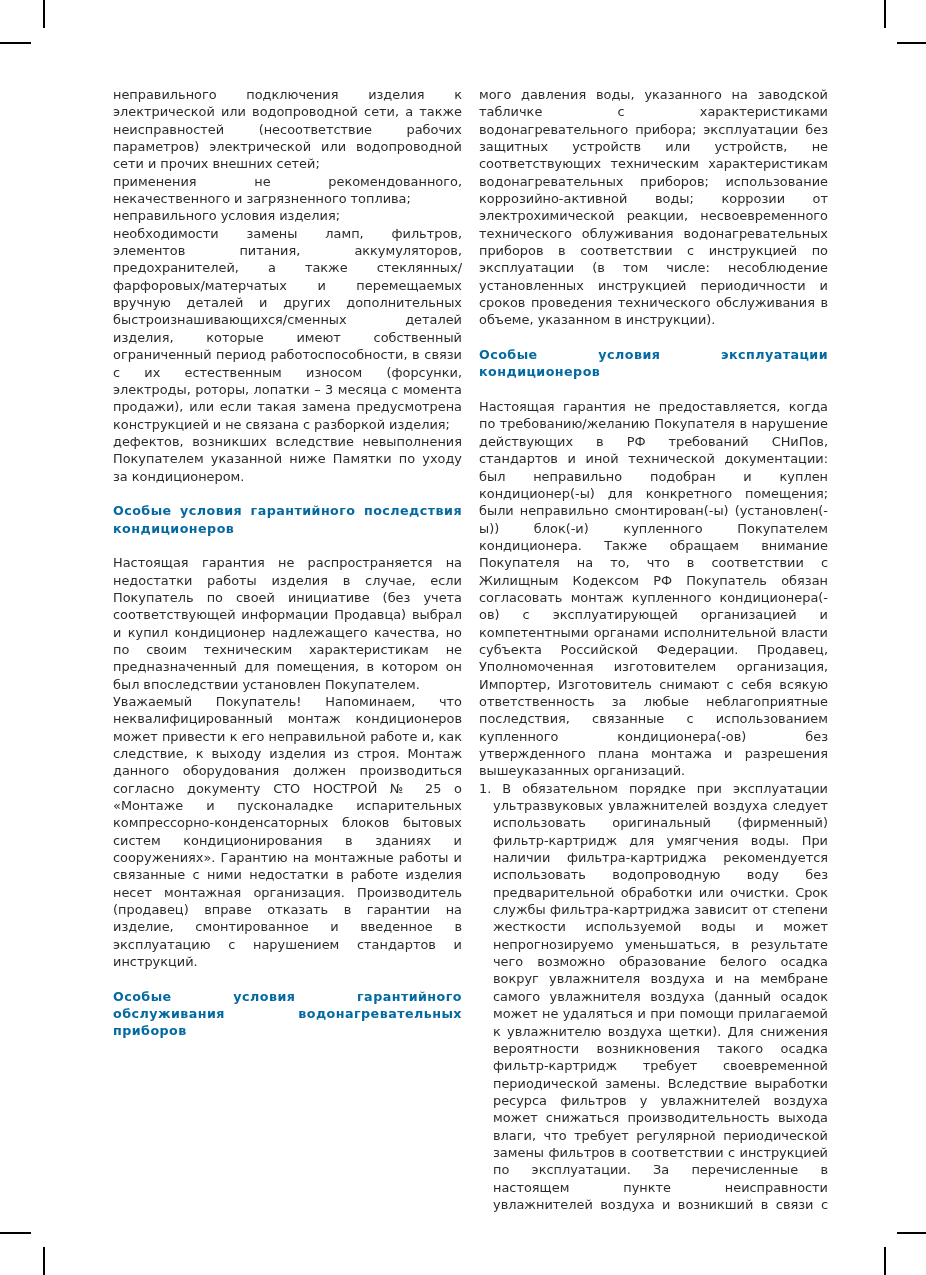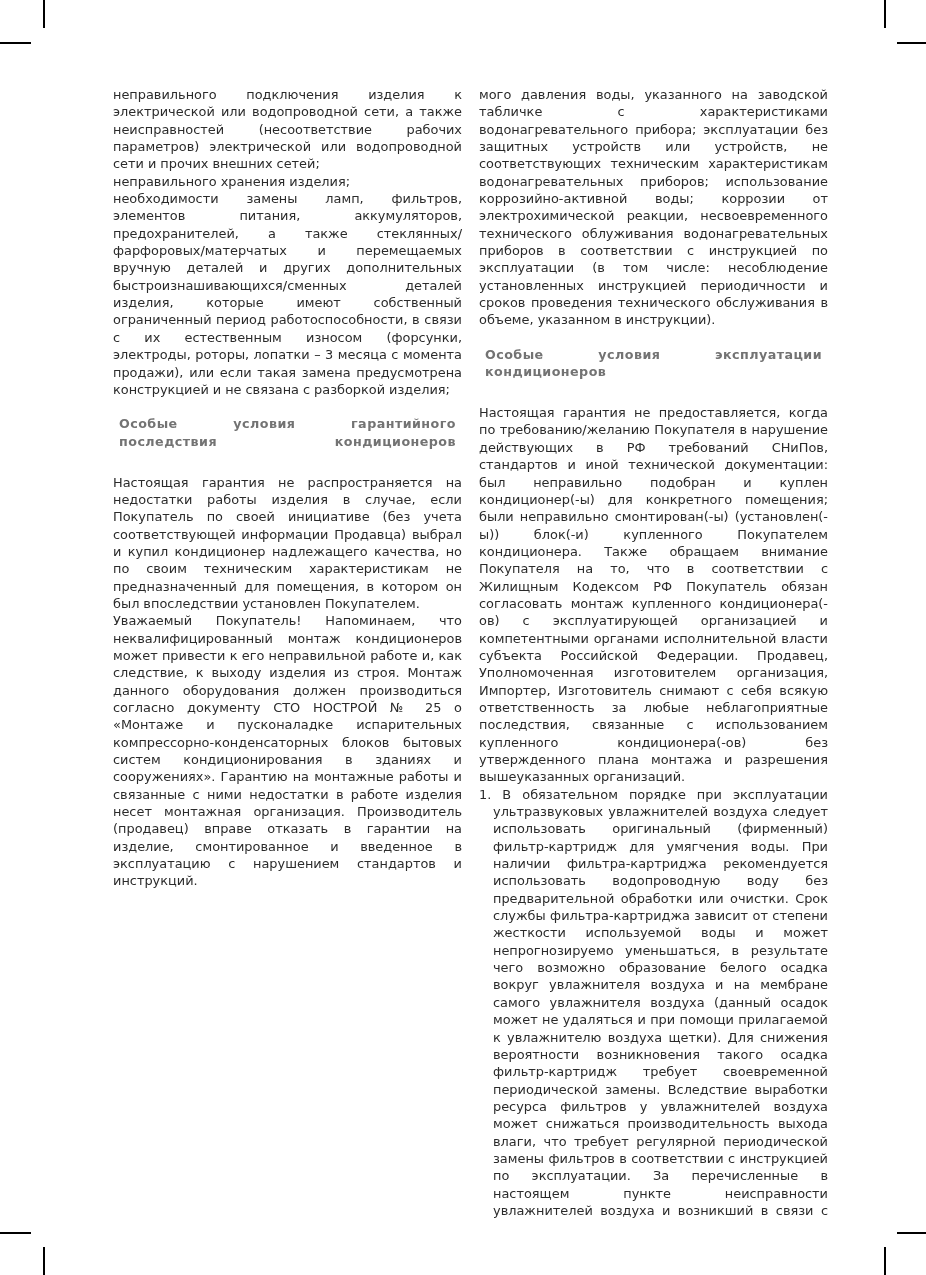--- a/index.html
+++ b/index.html
@@ -62,22 +62,22 @@
   }
   .para + .para { margin-top: 0; }
 
   .heading {
     font-size: 12.7px;
     line-height: 17.35px;
     font-weight: bold;
     text-align: justify;
     text-justify: inter-word;
     letter-spacing: 0.45px;
-    margin: 6px;
-    color: #737373;
+    margin: 0;
+    color: #0369a1;
   }
   .heading::after {
     content: "";
     display: inline-block;
     width: 100%;
     height: 0;
   }
 
   .space-before { margin-top: 17.3px; }
 
@@ -111,34 +111,37 @@
 <div class="crop-mark crop-h cm-bl-h"></div>
 <div class="crop-mark crop-v cm-br-v"></div>
 <div class="crop-mark crop-h cm-br-h"></div>
 
 <div class="page">
 
   <div class="column">
 
     <p class="para">неправильного подключения изделия к электрической или водопроводной сети, а также неисправностей (несоответствие рабочих параметров) электрической или водопроводной сети и прочих внешних сетей;</p>
 
+    <p class="para">применения не рекомендованного, некачественного и загрязненного топлива;</p>
 
 
-    <p class="para flush">неправильного хранения изделия;</p>
+    <p class="para flush">неправильного условия изделия;</p>
 
     <p class="para">необходимости замены ламп, фильтров, элементов питания, аккумуляторов, предохранителей, а также стеклянных/фарфоровых/матерчатых и перемещаемых вручную деталей и других дополнительных быстроизнашивающихся/сменных деталей изделия, которые имеют собственный ограниченный период работоспособности, в связи с их естественным износом (форсунки, электроды, роторы, лопатки – 3 месяца с момента продажи), или если такая замена предусмотрена конструкцией и не связана с разборкой изделия;</p>
 
 
+    <p class="para flush">дефектов, возникших вследствие невыполнения Покупателем указанной ниже Памятки по уходу за кондиционером.</p>
 
     <h2 class="heading space-before">Особые условия гарантийного последствия кондиционеров</h2>
 
     <p class="para">Настоящая гарантия не распространяется на недостатки работы изделия в случае, если Покупатель по своей инициативе (без учета соответствующей информации Продавца) выбрал и купил кондиционер надлежащего качества, но по своим техническим характеристикам не предназначенный для помещения, в котором он был впоследствии установлен Покупателем.</p>
 
     <p class="para flush">Уважаемый Покупатель! Напоминаем, что неквалифицированный монтаж кондиционеров может привести к его неправильной работе и, как следствие, к выходу изделия из строя. Монтаж данного оборудования должен производиться согласно документу СТО НОСТРОЙ № 25 о «Монтаже и пусконаладке испарительных компрессорно-конденсаторных блоков бытовых систем кондиционирования в зданиях и сооружениях». Гарантию на монтажные работы и связанные с ними недостатки в работе изделия несет монтажная организация. Производитель (продавец) вправе отказать в гарантии на изделие, смонтированное и введенное в эксплуатацию с нарушением стандартов и инструкций.</p>
 
+    <h2 class="heading space-before">Особые условия гарантийного обслуживания водонагревательных приборов</h2>
 
 
   </div>
 
   <div class="column">
 
     <p class="para flush">мого давления воды, указанного на заводской табличке с характеристиками водонагревательного прибора; эксплуатации без защитных устройств или устройств, не соответствующих техническим характеристикам водонагревательных приборов; использование коррозийно-активной воды; коррозии от электрохимической реакции, несвоевременного технического облуживания водонагревательных приборов в соответствии с инструкцией по эксплуатации (в том числе: несоблюдение установленных инструкцией периодичности и сроков проведения технического обслуживания в объеме, указанном в инструкции).</p>
 
     <h2 class="heading space-before">Особые условия эксплуатации кондиционеров</h2>
 

